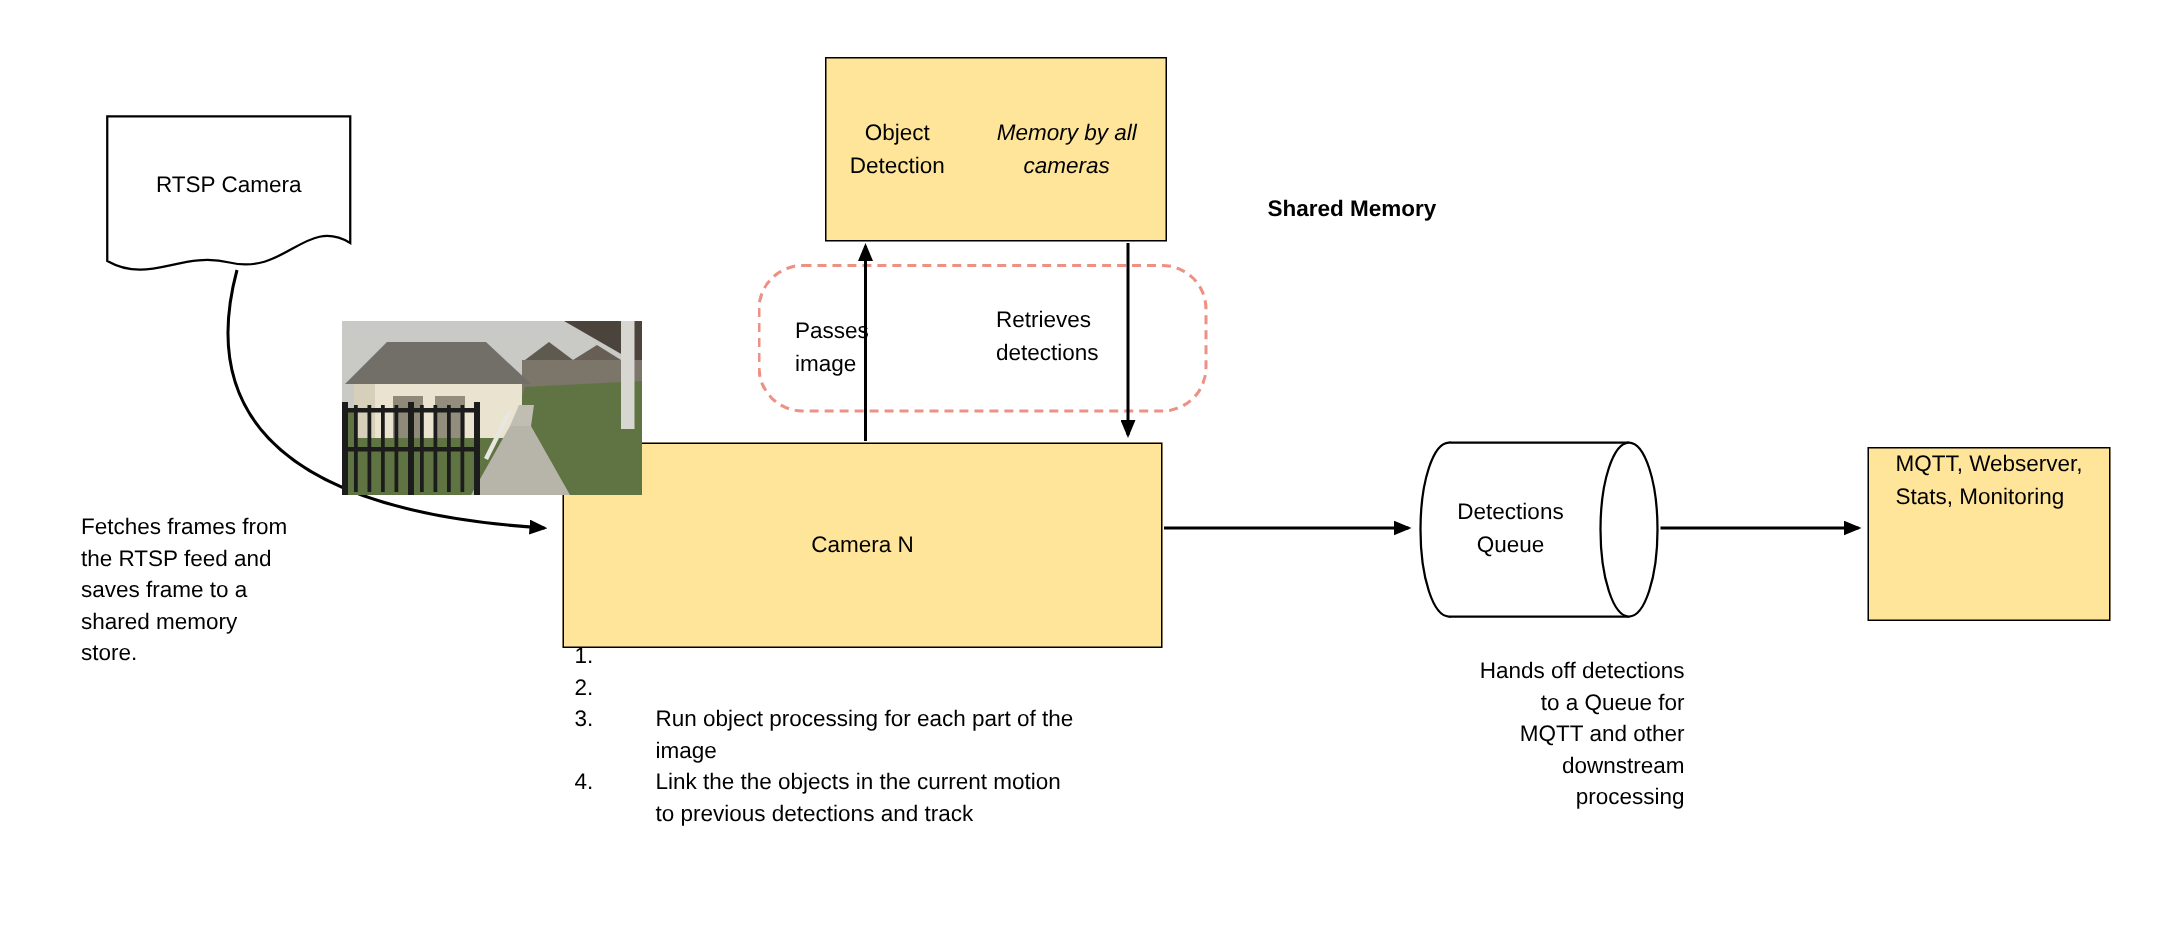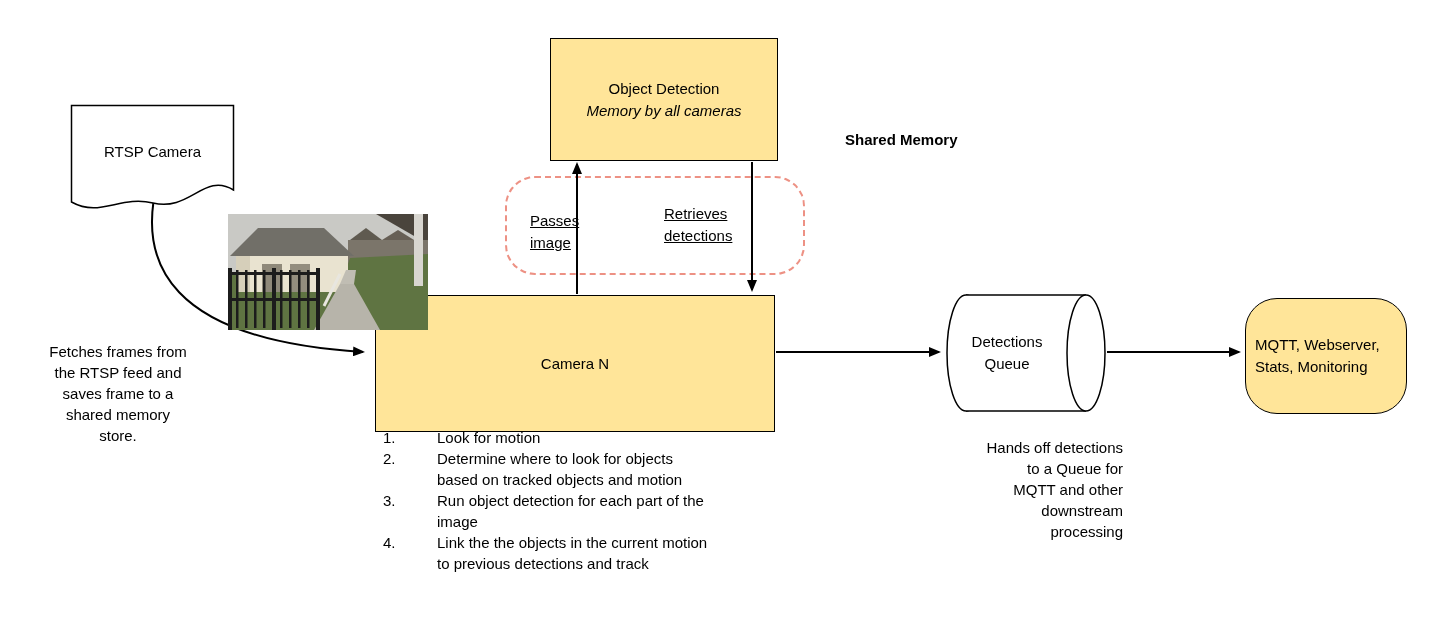--- a/index.html
+++ b/index.html
@@ -14,34 +14,34 @@
   
   .arrows { position:absolute; left:0; top:0; z-index:1; pointer-events:none; }
   .arrow-line { stroke:var(--arrow,#000); stroke-width:2; fill:none; }
   .ah-fill { fill:var(--arrow,#000); }
 
   
   .ybox {
     position:absolute; z-index:2;
     background:var(--box-fill,#FFE599);
     border:1.5px solid var(--box-border,#000);
-    display:flex; flex-direction:column; align-items:center; justify-content:center;
+    display:flex; flex-direction:row; align-items:center; justify-content:center;
     text-align:center; line-height:22px;
   }
-  .ybox.left-text { align-items:flex-start; text-align:left; padding:0 9px;border-radius:32px; }
+  .ybox.left-text { align-items:flex-start; text-align:left; padding:0 9px; }
 
   .preline { white-space:pre-line; }
   .italic { font-style:italic; }
   .bold { font-weight:bold; }
 
-  .float-label { position:absolute; z-index:2; line-height:22px;text-decoration:underline; }
+  .float-label { position:absolute; z-index:2; line-height:22px; }
   .note { position:absolute; z-index:2; line-height:21px; }
 
   
-  .doc-shape { position:absolute; left:70px; top:76px; width:165px; height:112px; z-index:2;margin-top:28px; }
+  .doc-shape { position:absolute; left:70px; top:76px; width:165px; height:112px; z-index:2; }
   .doc-shape svg { position:absolute; left:0; top:0; }
   .doc-label {
     position:absolute; inset:0; display:flex; align-items:center; justify-content:center;
     padding-bottom:18px;
   }
 
   
   .dashed-region {
     position:absolute; left:505px; top:176px; width:300px; height:99px;
     border:2.5px dashed var(--dashed-border,#ED9184);
@@ -88,21 +88,21 @@
     <line class="arrow-line" x1="1107" y1="352" x2="1239" y2="352" marker-end="url(#ah)"></line>
   </svg>
 
   <div class="doc-shape">
     <svg width="165" height="112" viewBox="0 0 165 112">
       <path d="M1.5,1.5 L163.5,1.5 L163.5,86 C134,68 120,108 83,99 C50,91 30,114 1.5,98 Z" fill="#ffffff" stroke="#000000" stroke-width="1.5"></path>
     </svg>
     <span class="doc-label">RTSP Camera</span>
   </div>
 
-  <div class="note preline" style="left:30px; top:341px; width:176px;text-align:center;">Fetches frames from
+  <div class="note preline" style="left:54px; top:341px; width:176px;">Fetches frames from
 the RTSP feed and
 saves frame to a
 shared memory
 store.</div>
 
   <div class="photo">
     <svg width="200" height="116" viewBox="0 0 200 116">
       <rect width="200" height="116" fill="#c9c9c5"></rect>
       <polygon points="148,0 200,0 200,30" fill="#4a443c"></polygon>
       <rect x="120" y="26" width="80" height="26" fill="#7b756a"></rect>
@@ -150,30 +150,27 @@
     <div class="bold">Shared Memory</div>
   </div>
 
   <div class="ybox" style="left:375px; top:295px; width:400px; height:137px;">
     <div>Camera N</div>
   </div>
 
   <div class="steps">
     <div class="step">
       <span class="step-num">1.</span>
-      <span class="step-text preline">Look for motion</span>
     </div>
     <div class="step">
       <span class="step-num">2.</span>
-      <span class="step-text preline">Determine where to look for objects
-based on tracked objects and motion</span>
     </div>
     <div class="step">
       <span class="step-num">3.</span>
-      <span class="step-text preline">Run object detection for each part of the
+      <span class="step-text preline">Run object processing for each part of the
 image</span>
     </div>
     <div class="step">
       <span class="step-num">4.</span>
       <span class="step-text preline">Link the the objects in the current motion
 to previous detections and track</span>
     </div>
   </div>
 
   <div class="cylinder">

